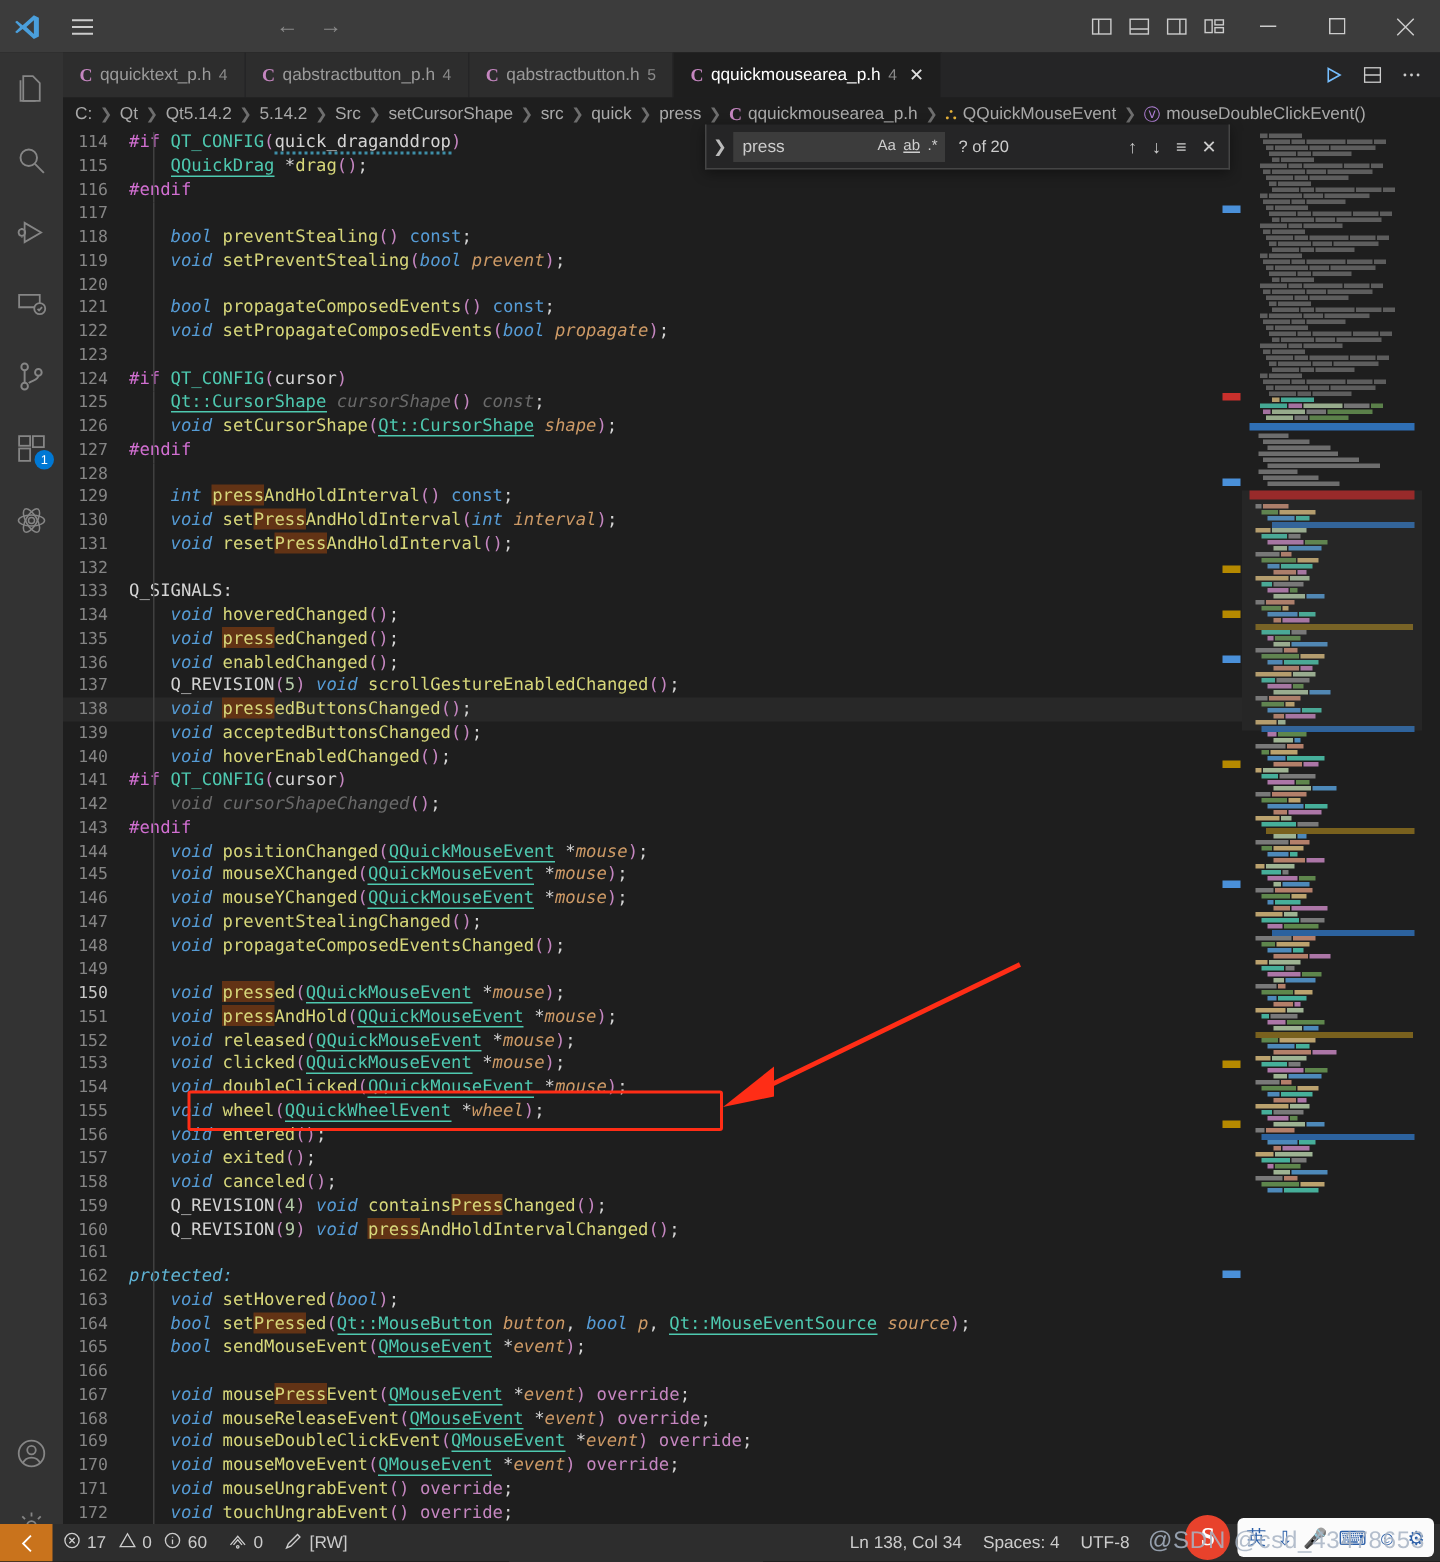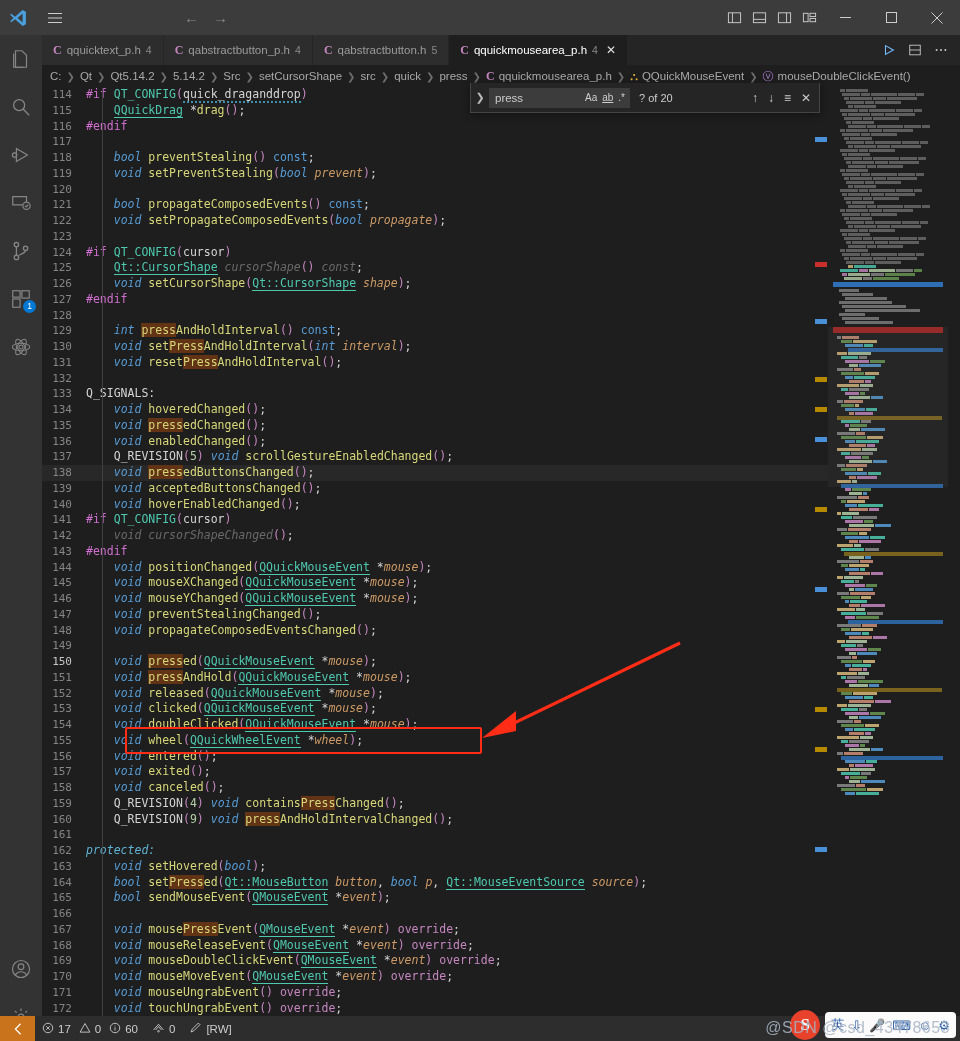--- a/index.html
+++ b/index.html
@@ -1393,20 +1393,26 @@
     </div>
     <div class="sb-item">
       <span>
         <svg width="13" height="13" viewBox="0 0 16 16" fill="none" stroke="#cccccc" stroke-width="1.1">
             <path d="M2.5 13.5 L4 10 L11.5 2.5 L13.5 4.5 L6 12 Z"></path>
           </svg>
       </span>
       <span>[RW]</span>
     </div>
 
+    <div class="sb-right">
+      <div class="sb-item">Ln 138, Col 34</div>
+      <div class="sb-item">Spaces: 4</div>
+      <div class="sb-item">UTF-8</div>
+      <div style="width:200px"></div>
+    </div>
   </div>
 
   <div class="watermark">
     <div class="ime-pill">S</div>
     <div class="ime-bar">
       <span class="ime-ic">英</span>
       <span class="ime-ic">⇩</span>
       <span class="ime-ic">🎤</span>
       <span class="ime-ic">⌨</span>
       <span class="ime-ic">☺</span>

